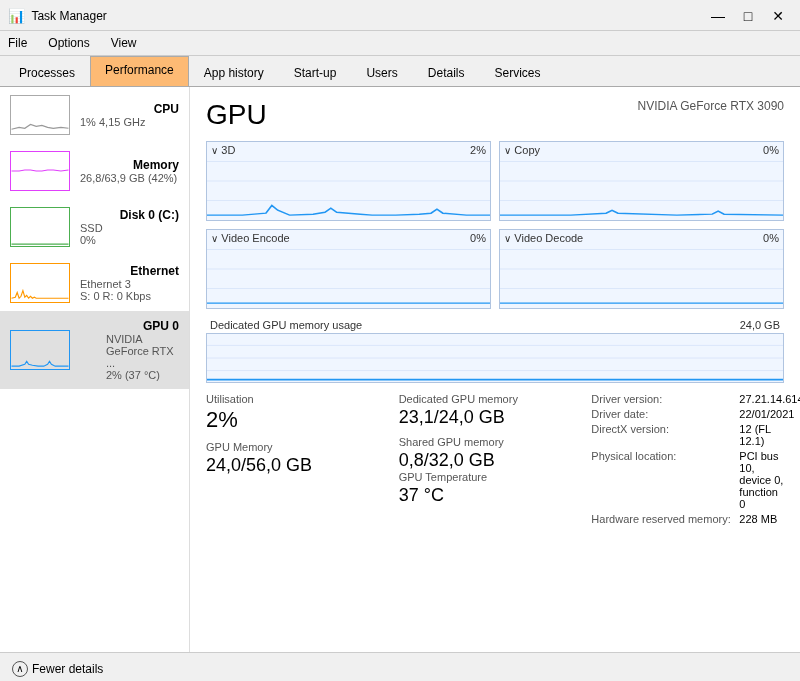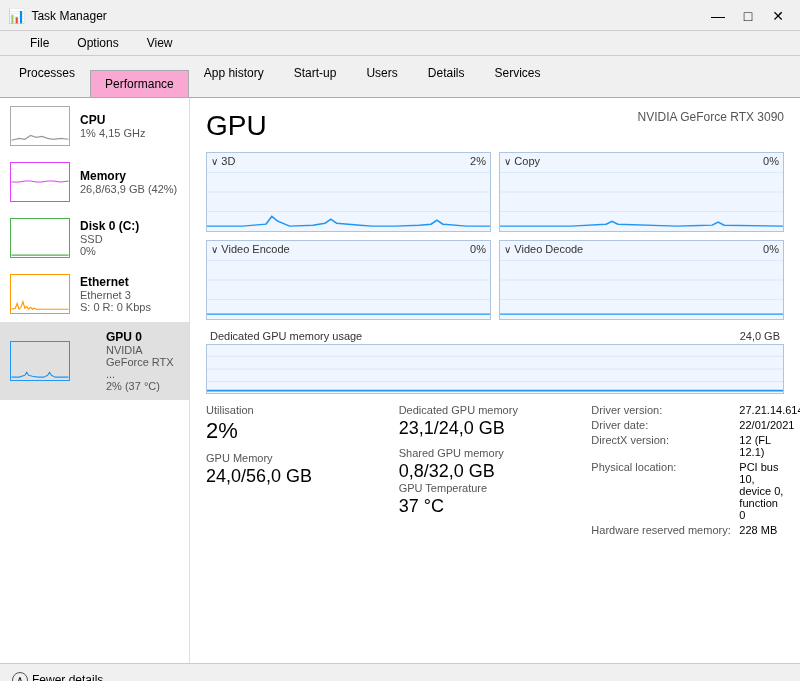--- a/index.html
+++ b/index.html
@@ -10,36 +10,36 @@
       display: flex;
       align-items: center;
       justify-content: space-between;
       padding: 6px 8px 4px 8px;
       border-bottom: 1px solid #ccc;
     }
     .title-bar-left { display: flex; align-items: center; gap: 6px; font-size: 12px; }
     .title-bar-controls { display: flex; gap: 2px; }
     .title-bar-btn { width: 28px; height: 20px; background: none; border: none; cursor: pointer; font-size: 14px; display: flex; align-items: center; justify-content: center; }
 
-    .menu-bar { display: flex; gap: 12px; padding: 2px 22px; border-bottom: 1px solid #ccc; }
+    .menu-bar { display: flex; gap: 5px; padding: 2px 0; border-bottom: 1px solid #ccc; }
     .menu-item { padding: 3px 8px; cursor: pointer; font-size: 12px; }
 
     .tab-bar { display: flex; background: #f0f0f0; border-bottom: 1px solid #aaa; padding: 0 4px; }
     .tab { padding: 6px 14px; cursor: pointer; font-size: 12px; border: 1px solid transparent; border-bottom: none; margin-top: 3px; }
-    .tab.active { background: #f9a8d4; border-color: #aaa; border-bottom-color: #fff; margin-top: 14px; }
+    .tab.active { background: #fdba74; border-color: #aaa; border-bottom-color: #fff; margin-top: 0; }
 
     .main { display: flex; height: calc(681px - 28px - 24px - 32px - 32px); }
 
     
     .sidebar { width: 190px; min-width: 190px; background: #fff; border-right: 1px solid #ddd; overflow-y: auto; }
     .sidebar-item { padding: 8px 10px; cursor: pointer; display: flex; align-items: center; gap: 10px; border-bottom: none; }
     .sidebar-item.active { background: #e0e0e0; gap: 36px; }
     .sidebar-graph { width: 60px; height: 40px; border: 1px solid #ccc; flex-shrink: 0; overflow: hidden; position: relative; }
     .sidebar-info { flex: 1; }
-    .sidebar-title { font-weight: 600; font-size: 12px; }
+    .sidebar-title { font-weight: 600; font-size: 12px; text-align: right; }
     .sidebar-sub { font-size: 11px; color: #555; }
 
     
     .graph-cpu { border-color: #aaa; }
     .graph-memory { border-color: #e040fb; }
     .graph-disk { border-color: #4caf50; }
     .graph-ethernet { border-color: #ff9800; }
     .graph-gpu { border-color: #2196f3; }
 
     

